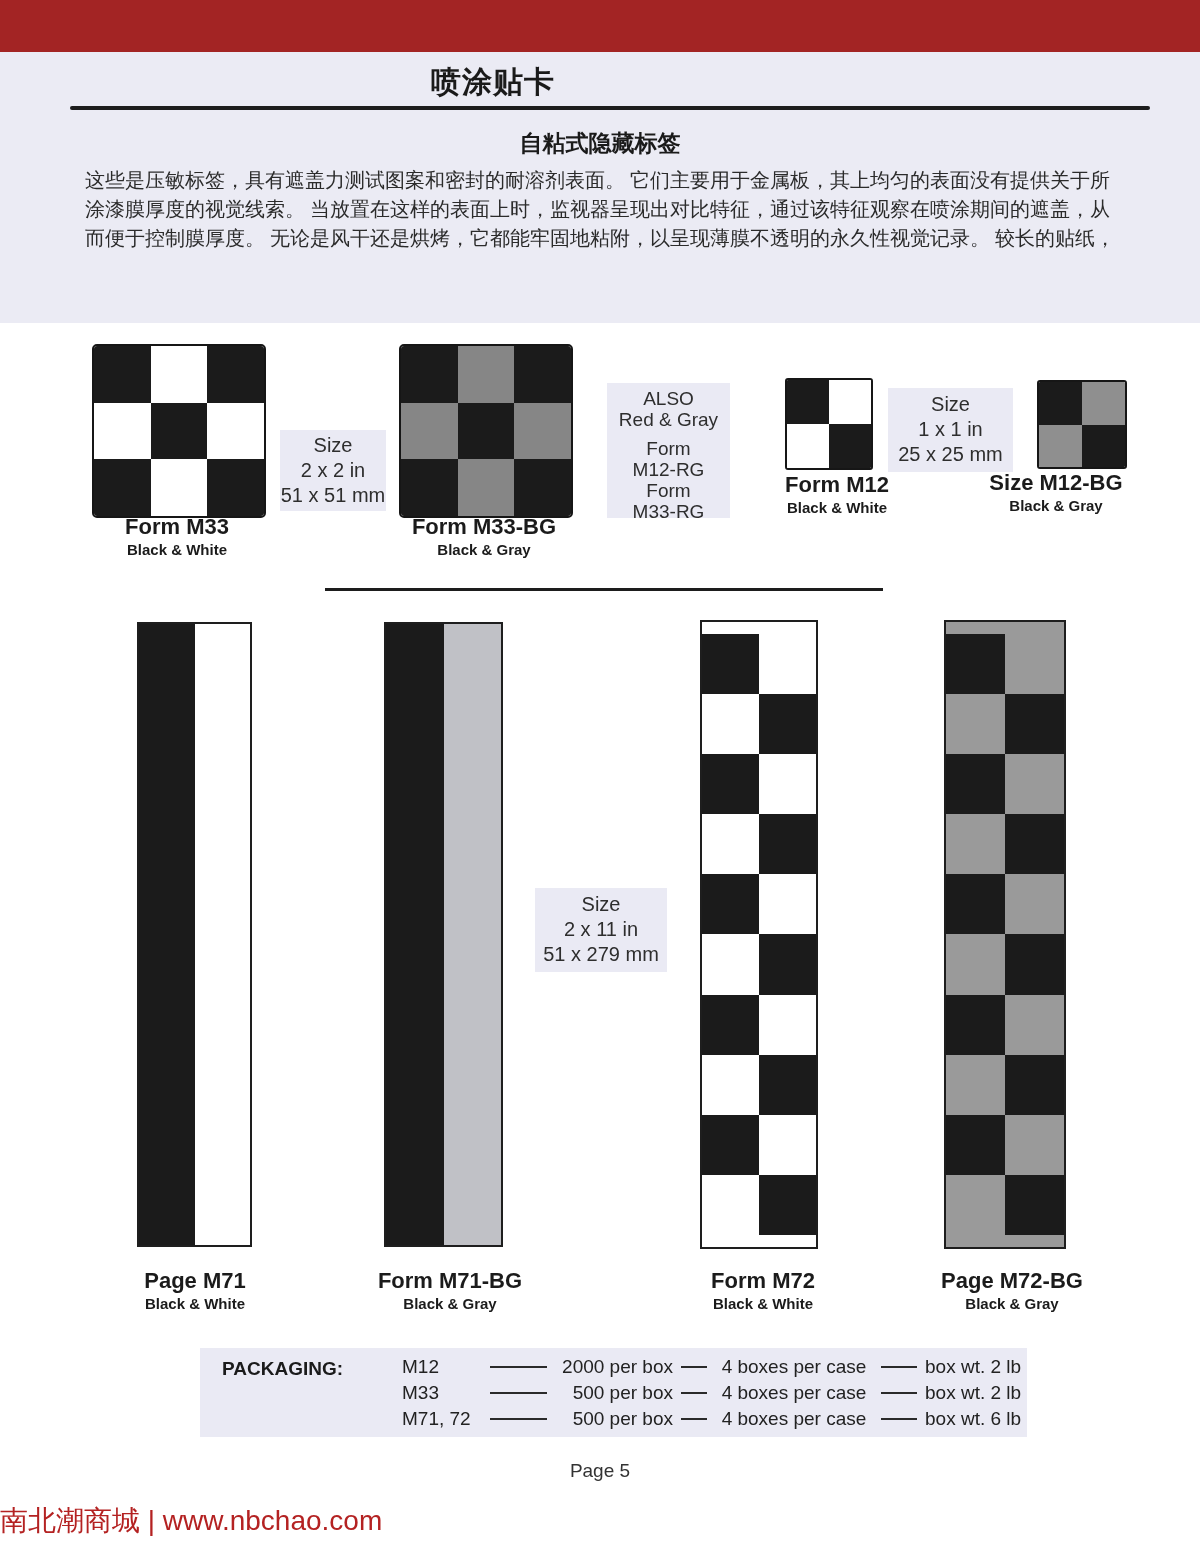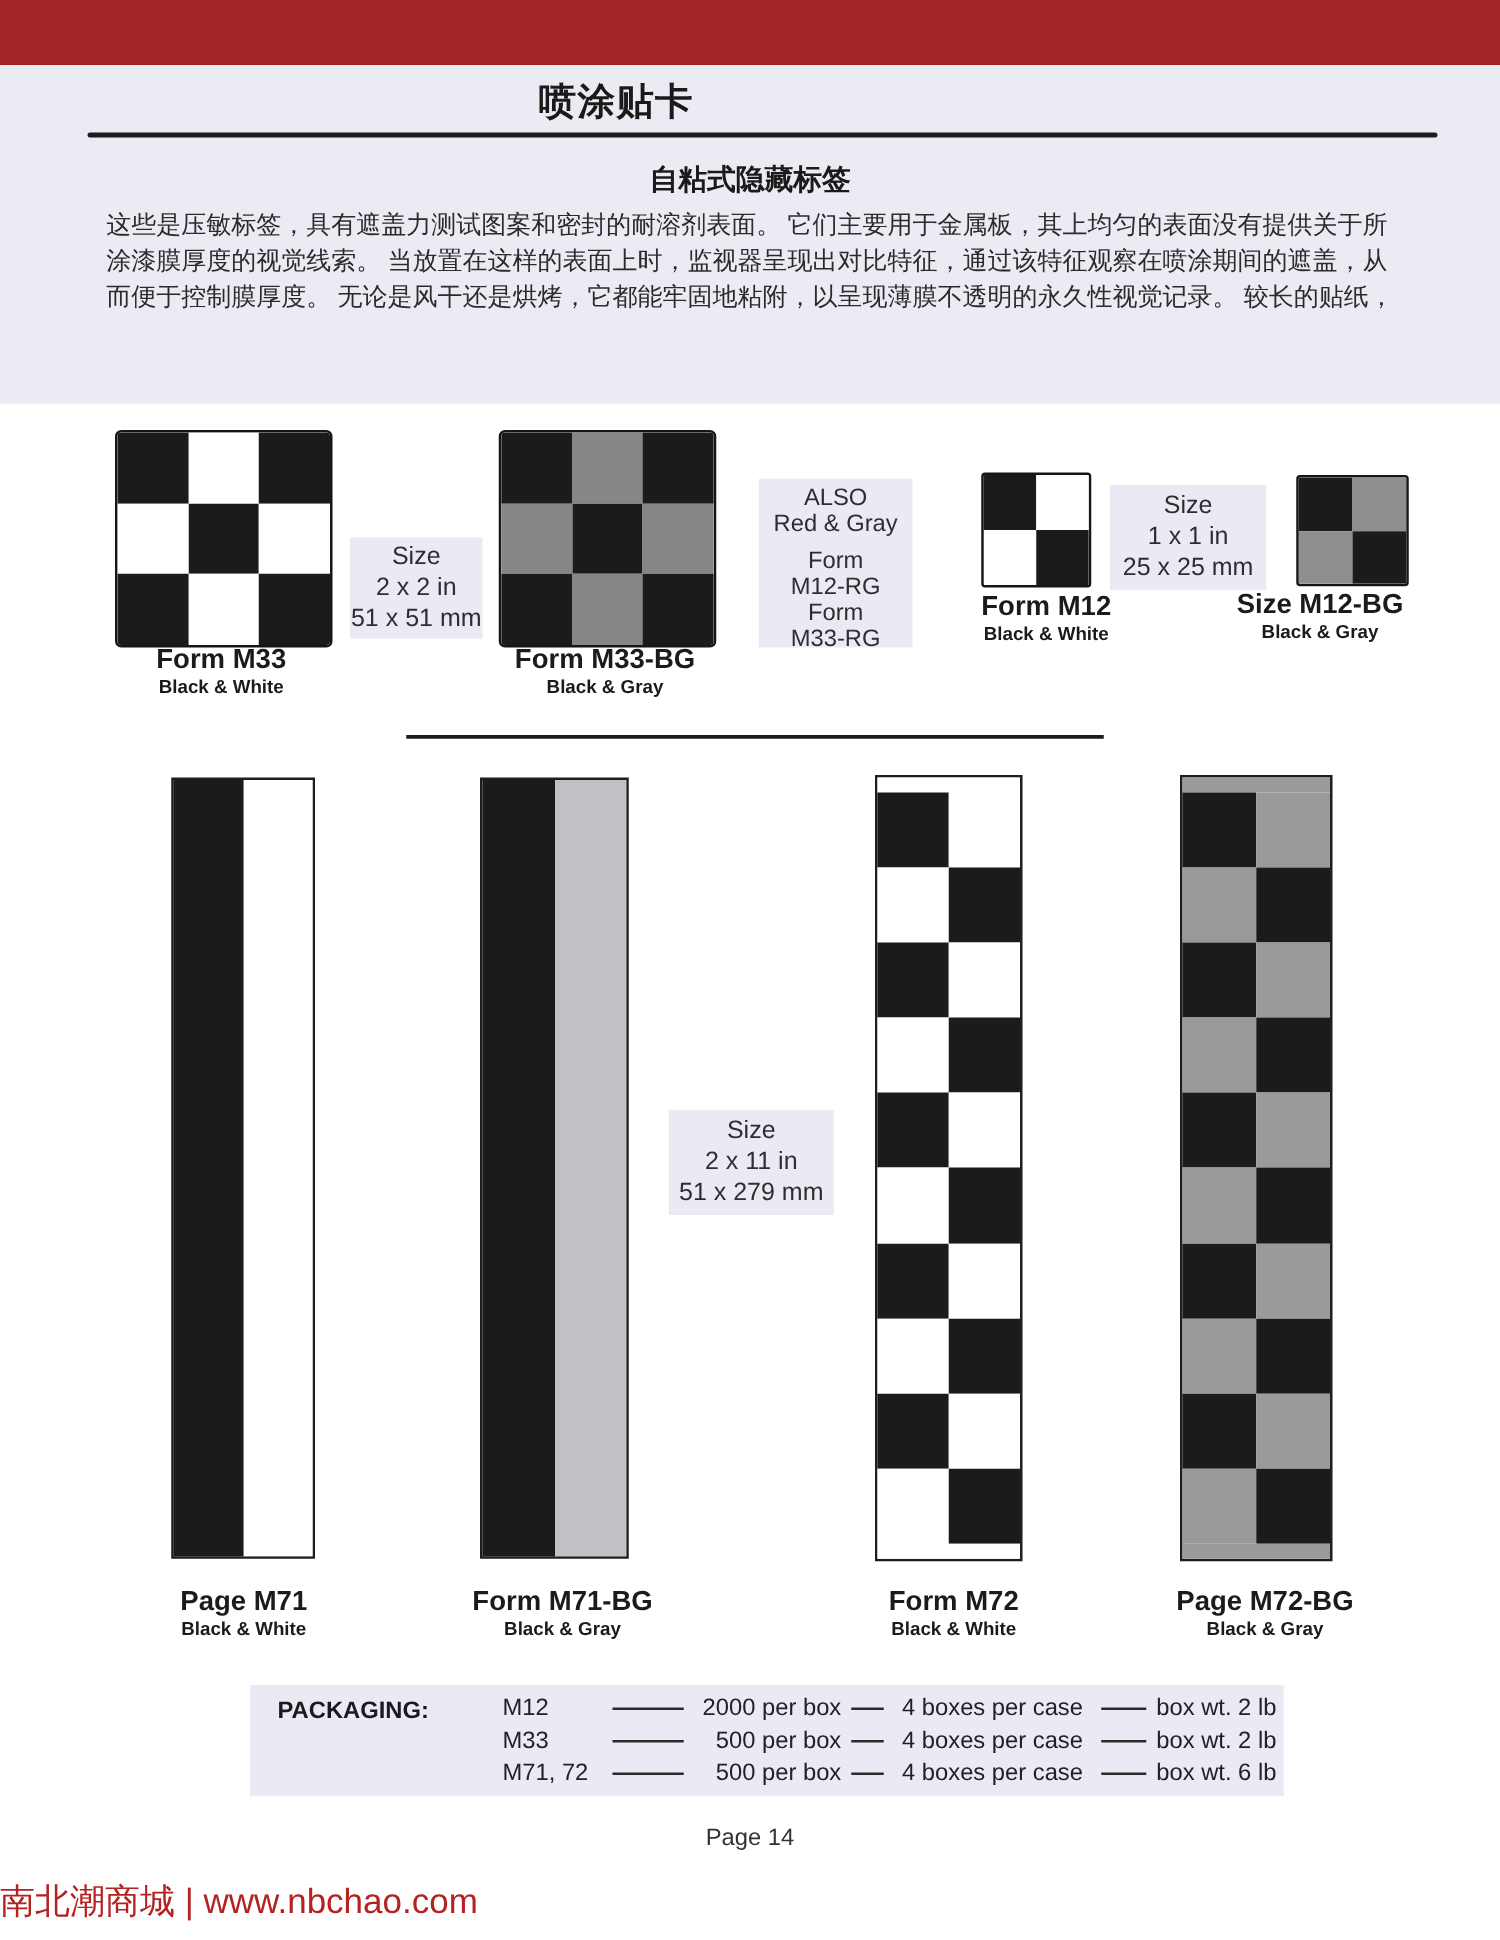--- a/index.html
+++ b/index.html
@@ -290,14 +290,14 @@
         <span class="pk-dash pk-dash-flex"></span>
         <span class="pk-qty">500 per box</span>
         <span class="pk-dash pk-dash-s"></span>
         <span class="pk-case">4 boxes per case</span>
         <span class="pk-dash pk-dash-m"></span>
         <span class="pk-wt">box wt. 6 lb</span>
       </div>
     </div>
 </div>
 
-<div class="abs page-num">Page 14</div>
+<div class="abs page-num">Page 5</div>
 <div class="abs site-footer">南北潮商城 | www.nbchao.com</div>
 
 </body></html>

